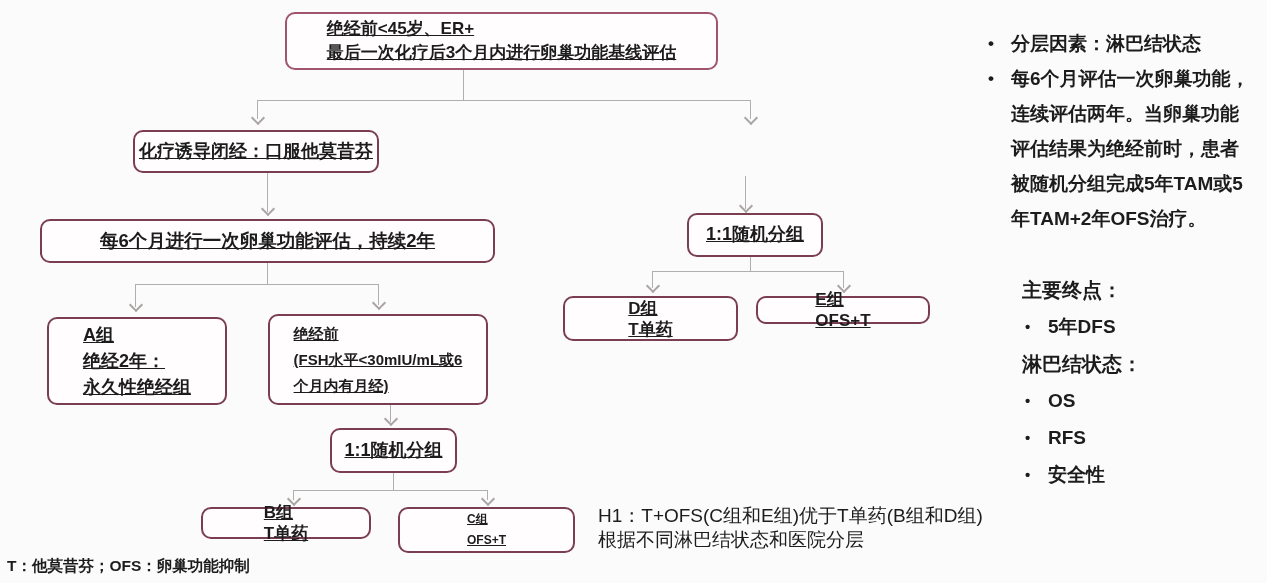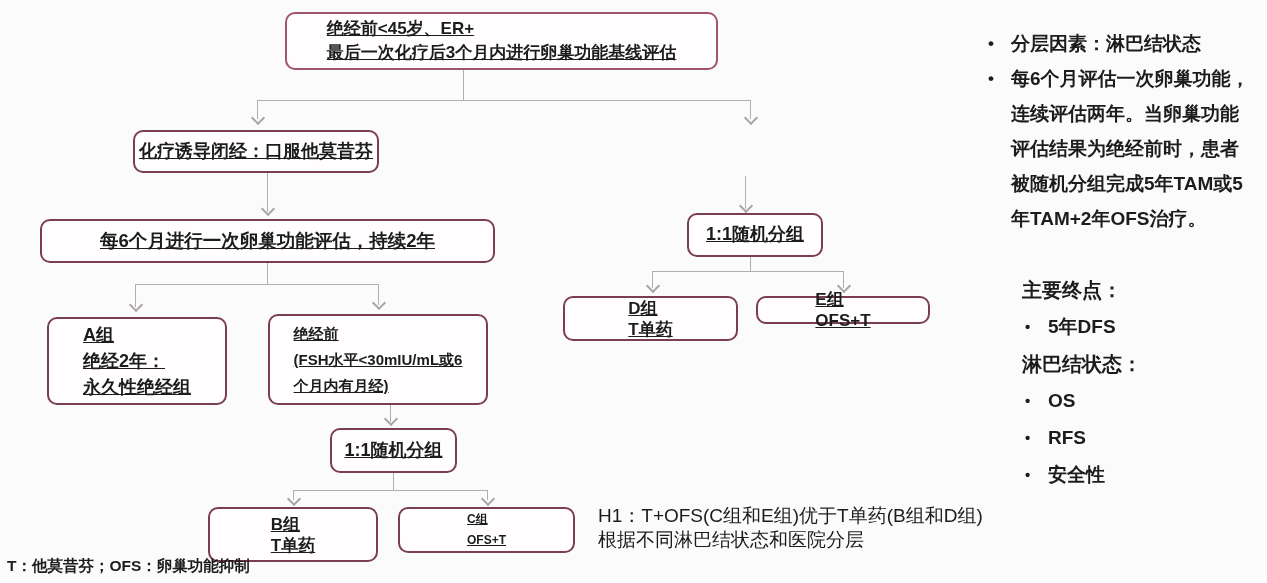--- a/index.html
+++ b/index.html
@@ -59,21 +59,21 @@
   <div class="box pre" style="left:47px; top:317px; width:180px; height:88px; font-size:18px; line-height:26px;">A组
 绝经2年：
 永久性绝经组</div>
 
   <div class="box pre" style="left:268px; top:314px; width:220px; height:91px; font-size:15px; line-height:26px;">绝经前
 (FSH水平&lt;30mIU/mL或6
 个月内有月经)</div>
 
   <div class="box pre" style="left:330px; top:428px; width:127px; height:45px; font-size:18px;">1:1随机分组</div>
 
-  <div class="box pre" style="left:208px; top:507px; width:170px; height:55px; font-size:17px; line-height:21px;">B组
+  <div class="box pre" style="left:201px; top:507px; width:170px; height:32px; font-size:17px; line-height:21px;">B组
 T单药</div>
 
   <div class="box pre" style="left:398px; top:507px; width:177px; height:46px; font-size:12px; line-height:21px;">C组
 OFS+T</div>
 
   <div class="line" style="left:463px; top:70px; width:1px; height:31px;"></div>
   <div class="line" style="left:257px; top:100px; width:494px; height:1px;"></div>
   <div class="line" style="left:257px; top:100px; width:1px; height:19px;"></div>
   <div class="arw" style="left:253px; top:113px;"></div>
   <div class="line" style="left:750px; top:100px; width:1px; height:19px;"></div>

